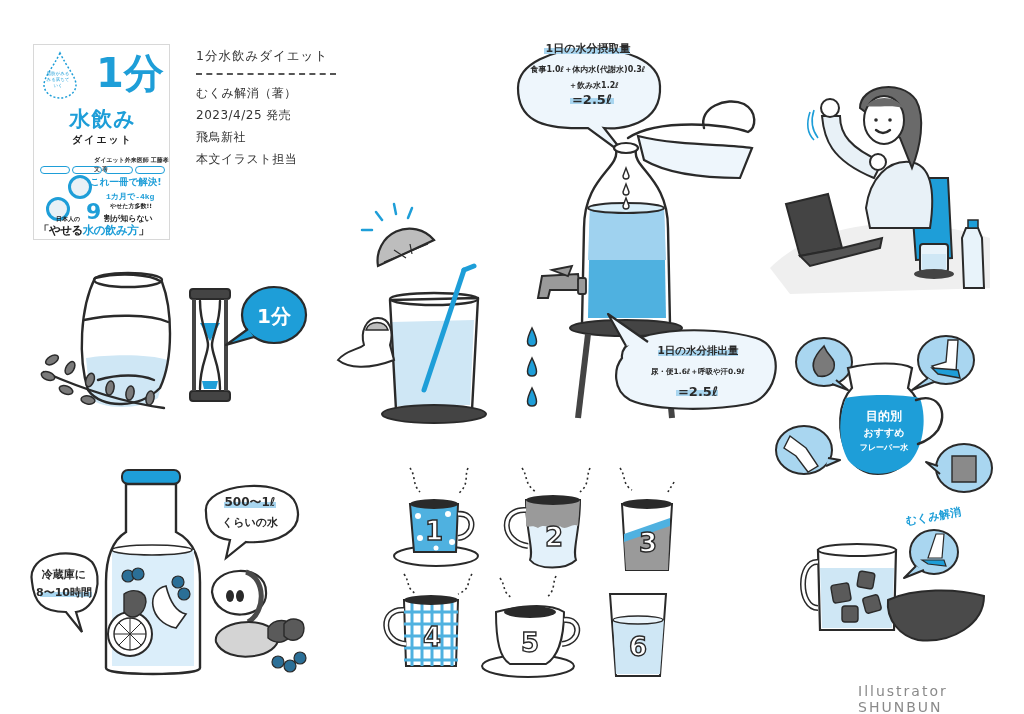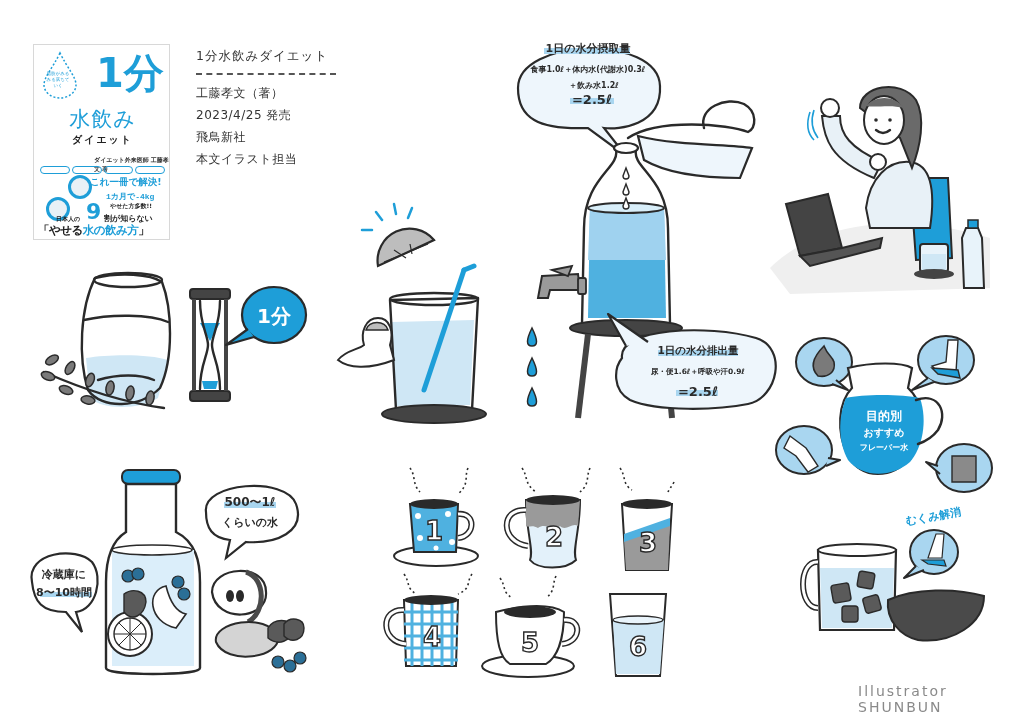--- a/index.html
+++ b/index.html
@@ -5,21 +5,21 @@
   * { box-sizing: border-box; margin: 0; padding: 0; }
   html, body { width: 1024px; height: 714px; background: #ffffff; overflow: hidden; }
   body { position: relative; font-family: "DejaVu Sans", sans-serif; color: #333; }
   .abs { position: absolute; }
   svg { display: block; overflow: visible; }
   .stroke { stroke: #2a2a2a; stroke-width: 2.4; fill: none; stroke-linecap: round; stroke-linejoin: round; }
 
   
   .cover { left: 33px; top: 44px; width: 137px; height: 196px; border: 1px solid #d8d8d8; background: #fff; }
   .cover .big1 { position: absolute; left: 62px; top: 8px; font-size: 40px; font-weight: bold; color: #1e9ed8; line-height: 1; }
-  .cover .title2 { position: absolute; left: 10px; top: 60px; width: 117px; text-align: center; font-size: 21px; font-weight: normal; color: #1e9ed8; letter-spacing: 1px; }
+  .cover .title2 { position: absolute; left: 10px; top: 60px; width: 117px; text-align: center; font-size: 21px; font-weight: bold; color: #1e9ed8; letter-spacing: 1px; }
   .cover .title3 { position: absolute; left: 10px; top: 88px; width: 117px; text-align: center; font-size: 10px; font-weight: bold; color: #222; letter-spacing: 2px; }
   .cover .author { position: absolute; left: 60px; top: 111px; font-size: 6px; color: #333; font-weight: bold; }
   .cover .kicker { position: absolute; left: 12px; top: 26px; font-size: 4.5px; color: #1e9ed8; width: 24px; line-height: 1.3; text-align: center; }
   .cover .tags { position: absolute; left: 6px; top: 121px; width: 125px; height: 8px; display: flex; gap: 2px; }
   .cover .tags span { flex: 1; border: 1px solid #1e9ed8; border-radius: 4px; }
   .cover .solve { position: absolute; left: 56px; top: 131px; font-size: 9.5px; font-weight: bold; color: #1e9ed8; }
   .cover .kg { position: absolute; left: 72px; top: 146px; font-size: 8px; font-weight: bold; color: #1e9ed8; font-family: Liberation Mono, monospace; }
   .cover .kg2 { position: absolute; left: 76px; top: 157px; font-size: 6px; font-weight: bold; color: #222; }
   .cover .nine { position: absolute; left: 52px; top: 156px; font-size: 22px; font-weight: bold; color: #1e9ed8; line-height: 1; }
   .cover .ninerest { position: absolute; left: 70px; top: 168px; font-size: 8px; font-weight: bold; color: #222; }
@@ -61,21 +61,21 @@
   <div class="kg">1カ月で-4kg</div>
   <div class="kg2">やせた方多数!!</div>
   <div class="japan">日本人の</div>
   <div class="nine">9</div>
   <div class="ninerest">割が知らない</div>
   <div class="bottom"><span>「やせる</span><b>水の飲み方</b><span>」</span></div>
 </div>
 
 <div class="abs info">
   <div class="title">1分水飲みダイエット</div>
-  <div class="row" style="margin-top:12px">工藤孝文（著）</div>
+  <div class="row" style="margin-top:12px">むくみ解消（著）</div>
   <div class="row">2023/4/25 発売</div>
   <div class="row">飛鳥新社</div>
   <div class="row">本文イラスト担当</div>
 </div>
 
 <svg class="abs" style="left:40px;top:268px" width="140" height="150">
   <path d="M46 90 C 70 86, 110 86, 128 92 L 118 130 C 100 142, 62 142, 50 130 Z" fill="#cfe7f5"></path>
   <path class="stroke" d="M55 10 C 80 4, 110 6, 122 14 C 132 40, 134 90, 120 120 C 100 140, 62 142, 48 122 C 38 90, 40 40, 55 10 Z"></path>
   <ellipse class="stroke" cx="88" cy="12" rx="34" ry="7"></ellipse>
   <path class="stroke" d="M44 52 C 70 46, 110 46, 128 54"></path>

